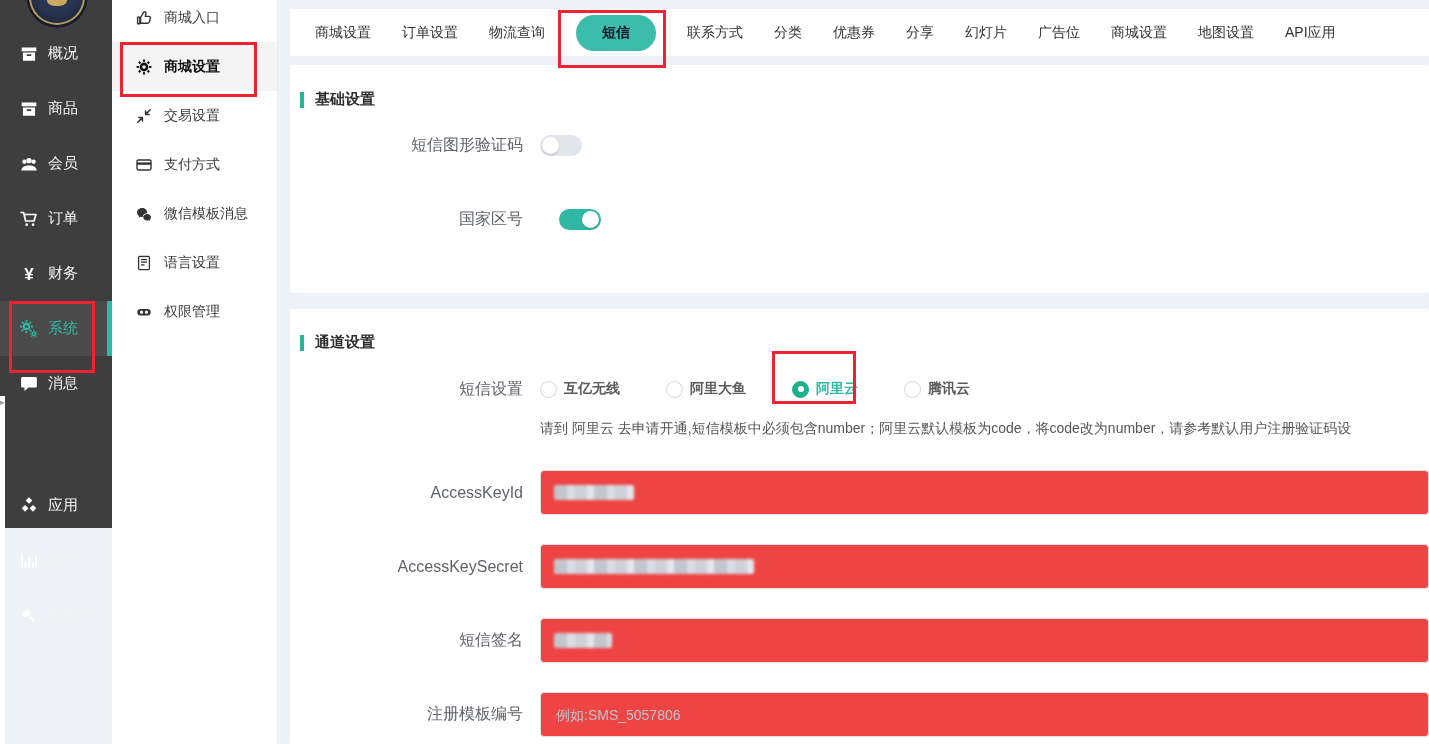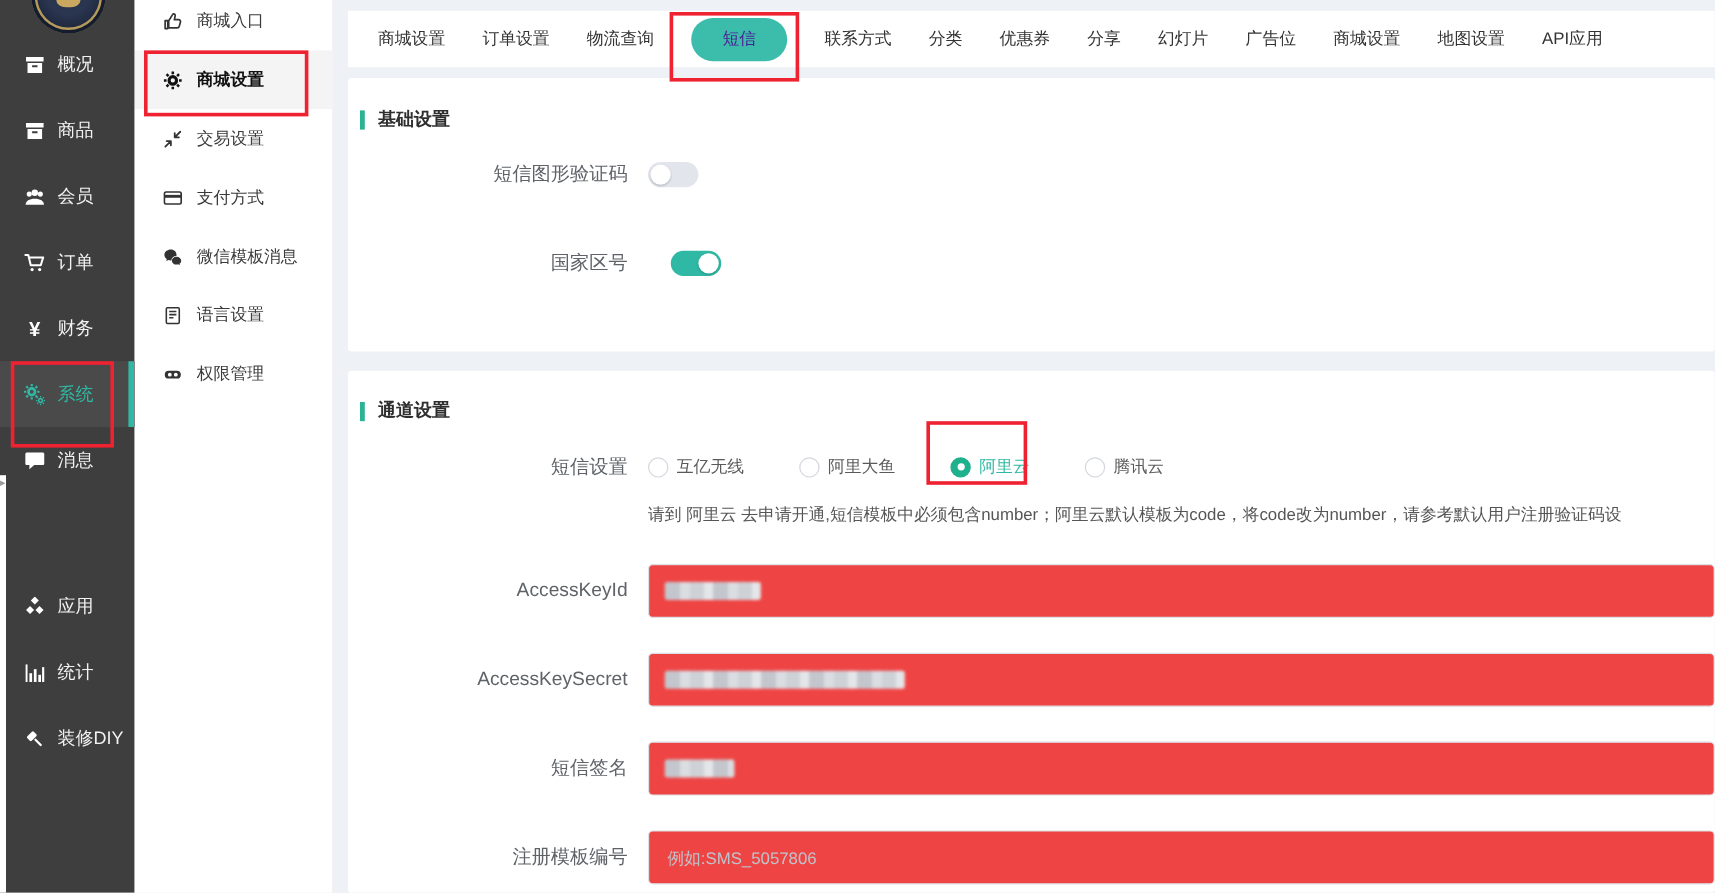--- a/index.html
+++ b/index.html
@@ -1,20 +1,20 @@
 <!DOCTYPE html>
 <html><head>
 <meta charset="utf-8">
 <style>
   html,body{margin:0;padding:0;}
   body{width:1429px;height:744px;overflow:hidden;font-family:"Liberation Sans","DejaVu Sans",sans-serif;background:#eef1f5;}
   .app{position:relative;width:1429px;height:744px;overflow:hidden;}
 
   
-  .sidebar{position:absolute;left:0;top:0;width:112px;height:744px;background:#3e3e3e;z-index:5;}
+  .sidebar{position:absolute;left:0;top:0;width:112px;height:528px;background:#3e3e3e;z-index:5;}
   .logo{position:absolute;left:26px;top:-34px;width:62px;height:62px;border-radius:50%;
         background:radial-gradient(circle at 50% 45%, #2a3550 0 40%, #1b2438 72%, #11182a 100%);
         box-shadow:inset 0 0 0 3px #141c2e, inset 0 0 0 5px #b59a5c;}
   .logo::after{content:"";position:absolute;left:21px;top:26px;width:20px;height:14px;border-radius:50% 50% 40% 40%;background:#caa85f;}
   .side-nav{position:absolute;top:26px;left:0;width:112px;}
   .side-nav.bottom{top:478px;}
   .side-item{display:flex;align-items:center;height:55px;padding-left:20px;gap:10px;color:#f2f2f2;font-size:15px;cursor:pointer;}
   .side-item .icn{width:18px;height:18px;color:#ffffff;flex:0 0 auto;}
   .side-item.active{background:#4a4a4a;box-shadow:inset -5px 0 0 #2fb8a3;color:#2fb8a3;}
   .side-item.active .icn{color:#2fb8a3;}
@@ -29,21 +29,21 @@
   .sub-item{display:flex;align-items:center;height:49px;padding-left:24px;gap:12px;color:#3a3a3a;font-size:14px;cursor:pointer;}
   .sub-item:first-child{margin-top:-7px;}
   .sub-item .icn{width:16px;height:16px;color:#333333;flex:0 0 auto;}
   .sub-item.active{background:#f4f4f4;font-weight:bold;color:#111111;}
   .sub-item.active .icn{color:#111111;}
 
   
   .tabbar{position:absolute;left:290px;top:9px;right:0;height:47px;background:#ffffff;display:flex;align-items:center;
           padding-left:25px;gap:31px;white-space:nowrap;overflow:hidden;}
   .tab{font-size:14px;color:#333333;cursor:pointer;padding:9px 0;}
-  .tab.active{background:#3cbcab;color:#4c1d95;padding:9px 26px;border-radius:19px;}
+  .tab.active{background:#3cbcab;color:#0f172a;padding:9px 26px;border-radius:19px;font-weight:bold;}
 
   .card{position:absolute;left:290px;right:0;background:#ffffff;border-radius:3px;overflow:hidden;}
   .card.basic{top:65px;height:228px;}
   .card.channel{top:309px;height:435px;}
   .sec-head{display:flex;align-items:center;gap:11px;padding-left:10px;}
   .card.basic .sec-head{padding-top:25px;}
   .card.channel .sec-head{padding-top:24px;}
   .sec-bar{width:4px;height:16px;background:#2bb394;}
   .sec-title{font-size:15px;font-weight:bold;color:#2e2e2e;}
 
@@ -53,21 +53,21 @@
   
   .toggle-row1{margin-top:8px;height:56px;}
   .toggle-row2{margin-top:18px;height:56px;gap:19px;}
   .switch{width:42px;height:21px;border-radius:11px;background:#e2e5ec;position:relative;cursor:pointer;}
   .switch::after{content:"";position:absolute;left:2px;top:2px;width:17px;height:17px;border-radius:50%;background:#ffffff;box-shadow:0 1px 2px rgba(0,0,0,.2);}
   .switch.on{background:#2fb8a3;}
   .switch.on::after{left:23px;}
 
   
   .radio-row{margin-top:22px;height:30px;}
-  .radio-opts{display:flex;align-items:center;gap:46px;}
+  .radio-opts{display:flex;align-items:center;gap:46px;font-weight:bold;}
   .radio-opt{display:flex;align-items:center;gap:7px;font-size:14px;color:#5a5a5a;cursor:pointer;}
   .radio{width:15px;height:15px;border:1px solid #d4d7de;border-radius:50%;background:#ffffff;position:relative;flex:0 0 auto;}
   .radio-opt.sel{color:#2fb8a3;}
   .radio-opt.sel .radio{background:#1fb08c;border-color:#1fb08c;}
   .radio-opt.sel .radio::after{content:"";position:absolute;left:4.5px;top:4.5px;width:6px;height:6px;border-radius:50%;background:#ffffff;}
 
   .help-row{margin-top:16px;padding-left:250px;font-size:14px;color:#555555;white-space:nowrap;}
 
   
   .field-row1{margin-top:32px;}

